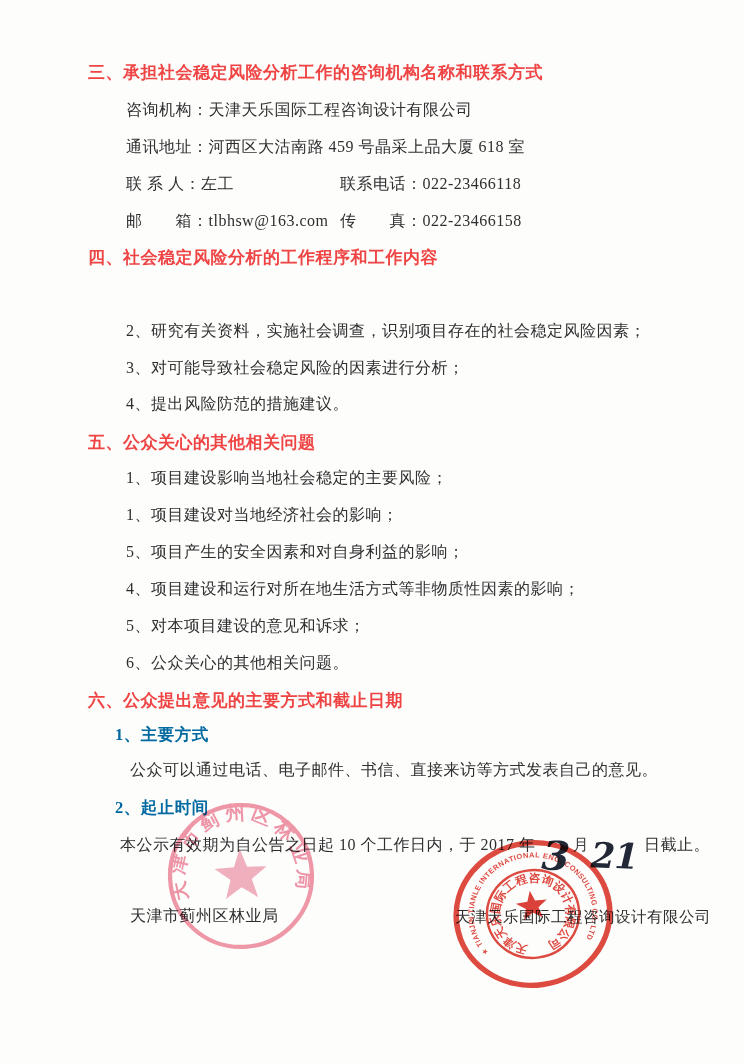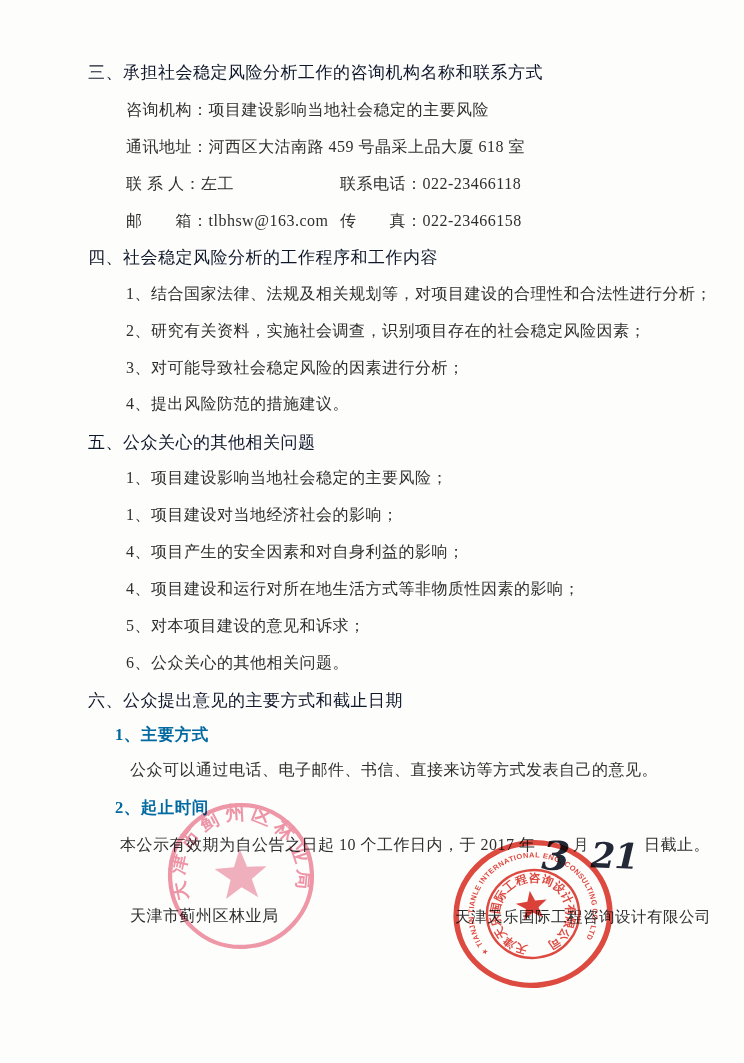--- a/index.html
+++ b/index.html
@@ -5,21 +5,21 @@
   html,body{margin:0;padding:0;background:#e8e8e8;}
   .page{
     position:relative;
     width:744px;height:1063px;
     background:#fdfdfc;
     overflow:hidden;
     font-family:"Liberation Serif","DejaVu Serif",serif;
     color:#2e2e2e;
   }
   .ln{position:absolute;white-space:nowrap;font-size:16px;letter-spacing:.5px;color:#2f2f30;}
-  .h{position:absolute;white-space:nowrap;left:88px;font-size:17px;font-weight:normal;color:#0f172a;letter-spacing:.5px;}
+  .h{position:absolute;white-space:nowrap;left:88px;font-size:17px;font-weight:bold;color:#ef4444;letter-spacing:.5px;}
   .sub{position:absolute;white-space:nowrap;left:115px;font-size:16.5px;font-weight:bold;color:#0369a1;letter-spacing:.5px;}
   .ind{left:126px;}
   .col2{position:absolute;left:214px;top:0;white-space:nowrap;}
   .sigline{position:absolute;white-space:nowrap;font-size:16px;color:#2f2f30;letter-spacing:.5px;}
   .seal{position:absolute;mix-blend-mode:multiply;pointer-events:none;}
   .seal-left{left:165px;top:800px;opacity:.82;transform:rotate(-3deg);}
   .seal-right{left:451px;top:836px;opacity:.92;transform:rotate(-8deg);}
   .hw{
     display:inline-block;
     font-family:"DejaVu Serif",serif;
@@ -32,44 +32,43 @@
   .deadline{display:flex;align-items:flex-end;}
   .deadline .unit{opacity:.9;}
 </style>
 </head>
 <body>
 
 <div class="page">
 
   <div class="h" style="top:61px">三、承担社会稳定风险分析工作的咨询机构名称和联系方式</div>
   <div class="ln ind" style="top:100px">
-    <span>咨询机构：项目建设影响当地社会稳定的主要风险</span>
+    <span>咨询机构：天津天乐国际工程咨询设计有限公司</span>
   </div>
   <div class="ln ind" style="top:137px">
     <span>通讯地址：河西区大沽南路 459 号晶采上品大厦 618 室</span>
   </div>
   <div class="ln ind" style="top:174px;width:560px">
     <span>联 系 人：左工</span>
     <span class="col2">联系电话：022-23466118</span>
   </div>
   <div class="ln ind" style="top:211px;width:560px">
     <span>邮　　箱：tlbhsw@163.com</span>
     <span class="col2">传　　真：022-23466158</span>
   </div>
 
   <div class="h" style="top:246px">四、社会稳定风险分析的工作程序和工作内容</div>
-  <div class="ln ind" style="top:284px">1、结合国家法律、法规及相关规划等，对项目建设的合理性和合法性进行分析；</div>
   <div class="ln ind" style="top:321px">2、研究有关资料，实施社会调查，识别项目存在的社会稳定风险因素；</div>
   <div class="ln ind" style="top:358px">3、对可能导致社会稳定风险的因素进行分析；</div>
   <div class="ln ind" style="top:394px">4、提出风险防范的措施建议。</div>
 
   <div class="h" style="top:431px">五、公众关心的其他相关问题</div>
   <div class="ln ind" style="top:468px">1、项目建设影响当地社会稳定的主要风险；</div>
   <div class="ln ind" style="top:505px">1、项目建设对当地经济社会的影响；</div>
-  <div class="ln ind" style="top:542px">4、项目产生的安全因素和对自身利益的影响；</div>
+  <div class="ln ind" style="top:542px">5、项目产生的安全因素和对自身利益的影响；</div>
   <div class="ln ind" style="top:579px">4、项目建设和运行对所在地生活方式等非物质性因素的影响；</div>
   <div class="ln ind" style="top:616px">5、对本项目建设的意见和诉求；</div>
   <div class="ln ind" style="top:653px">6、公众关心的其他相关问题。</div>
 
   <div class="h" style="top:689px">六、公众提出意见的主要方式和截止日期</div>
   <div class="sub" style="top:724px">1、主要方式</div>
   <div class="ln" style="top:760px;left:130px">公众可以通过电话、电子邮件、书信、直接来访等方式发表自己的意见。</div>
   <div class="sub" style="top:797px">2、起止时间</div>
 
   <div class="ln deadline" style="top:824px;left:120px;height:32px">

